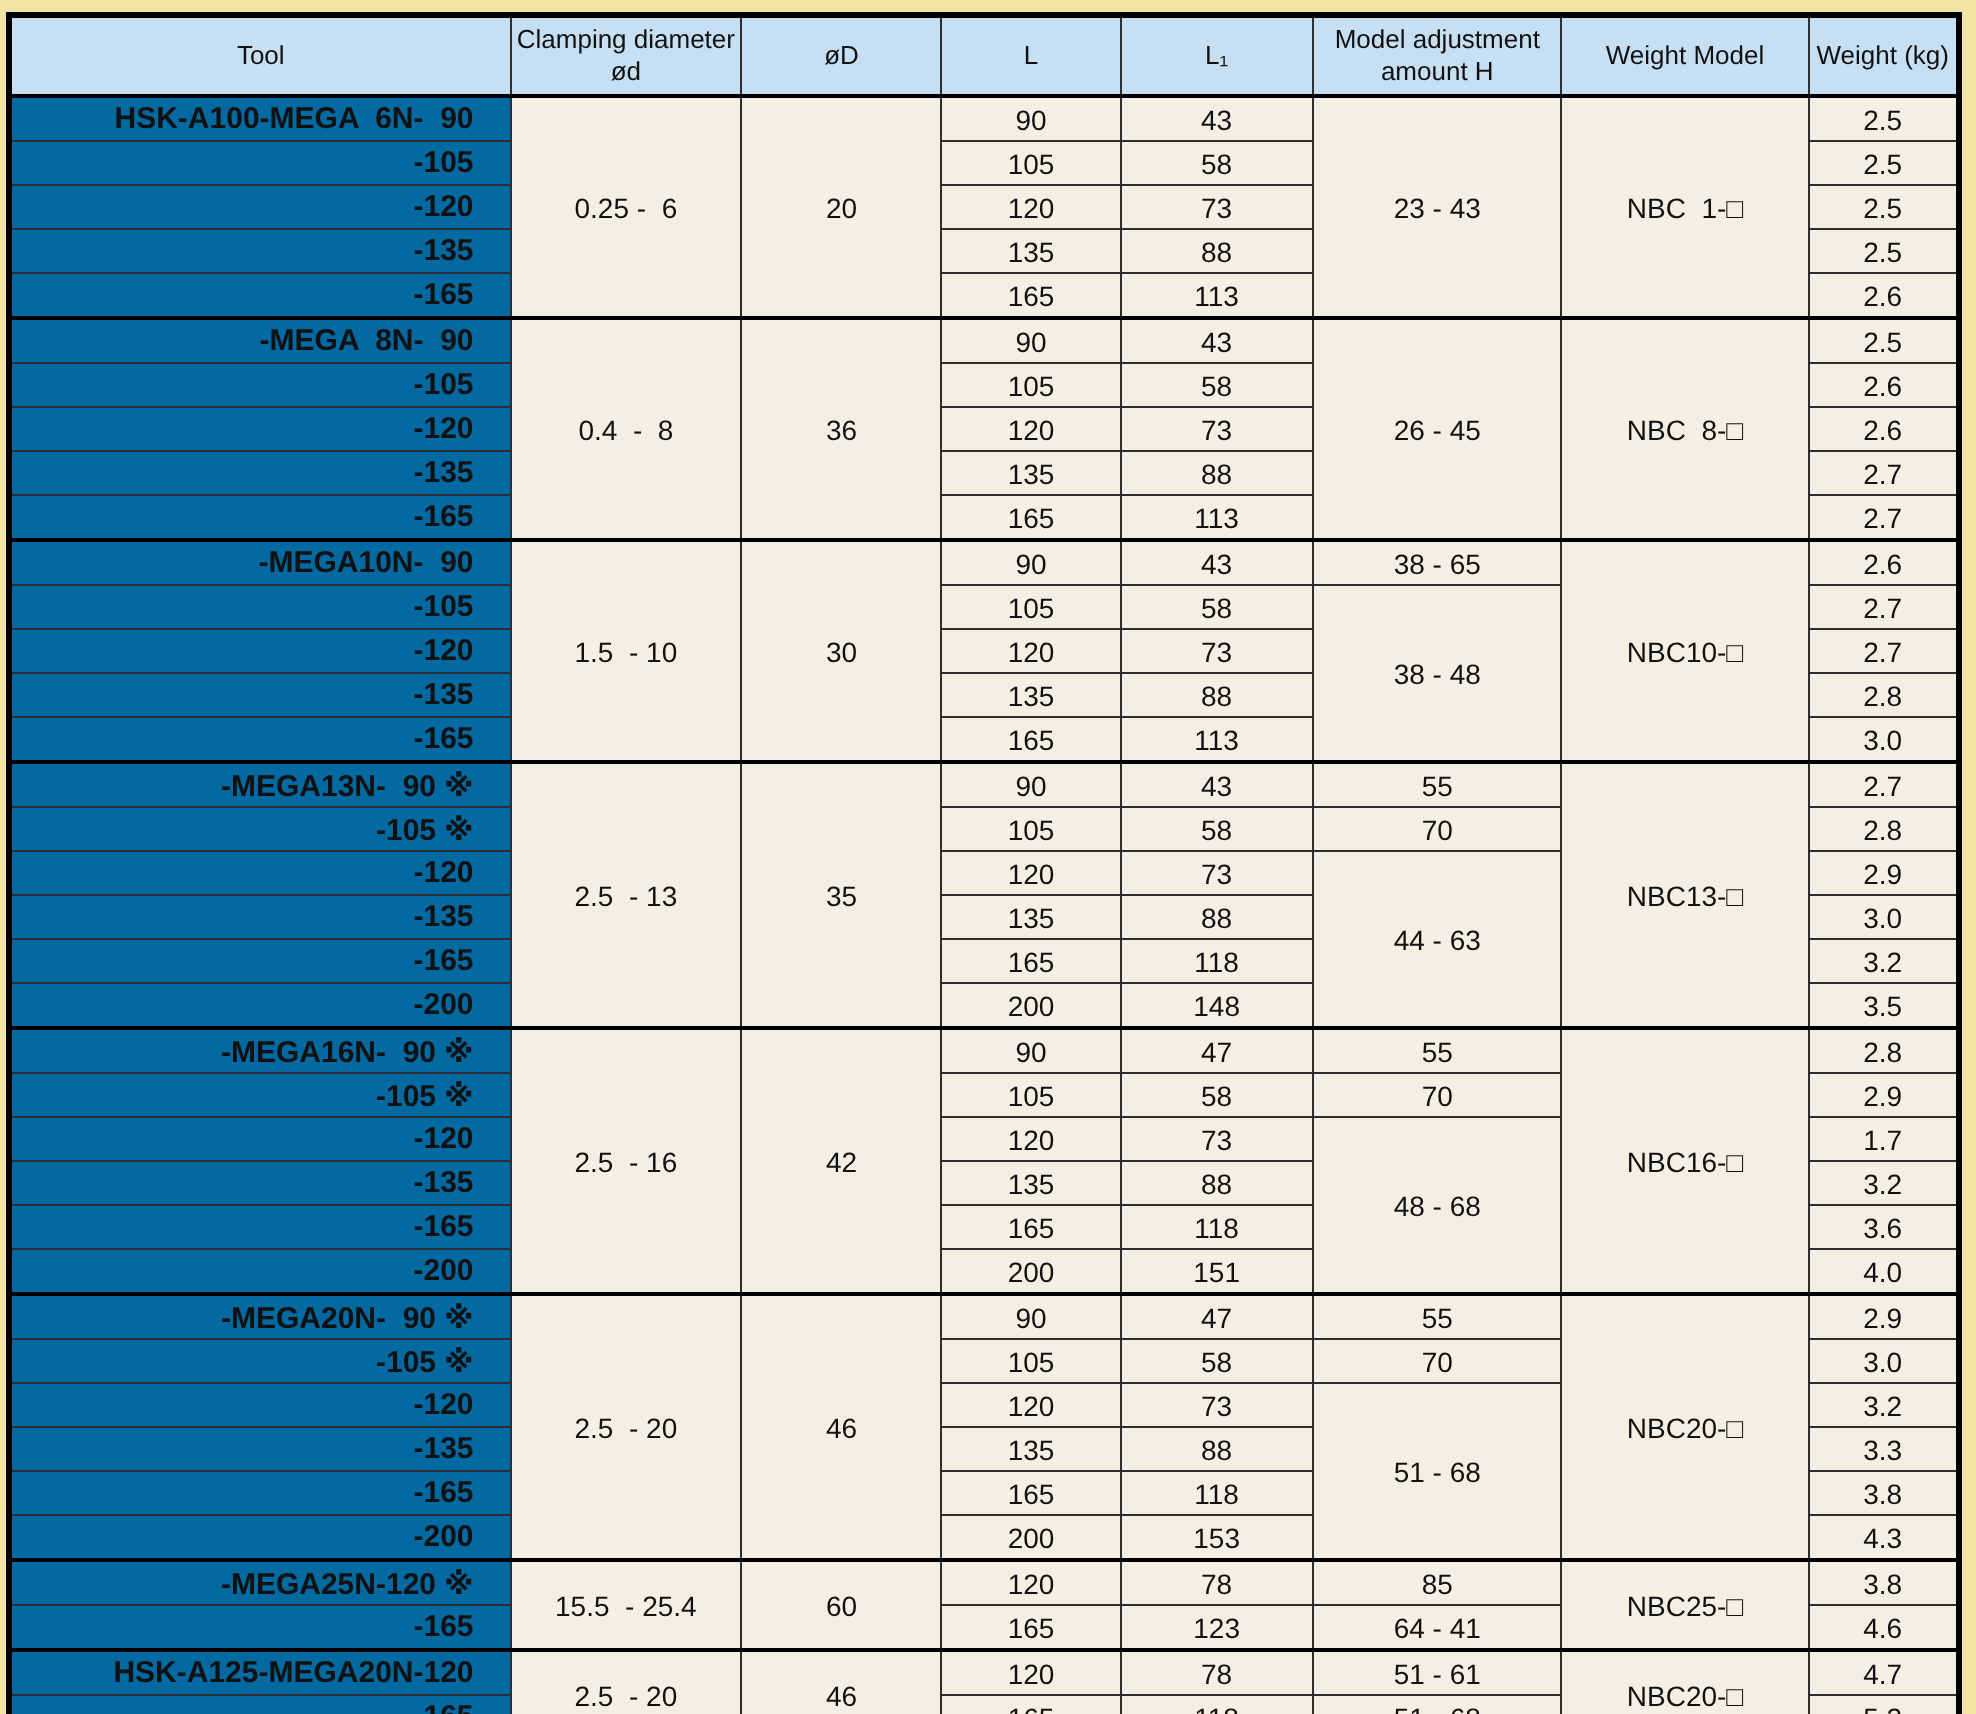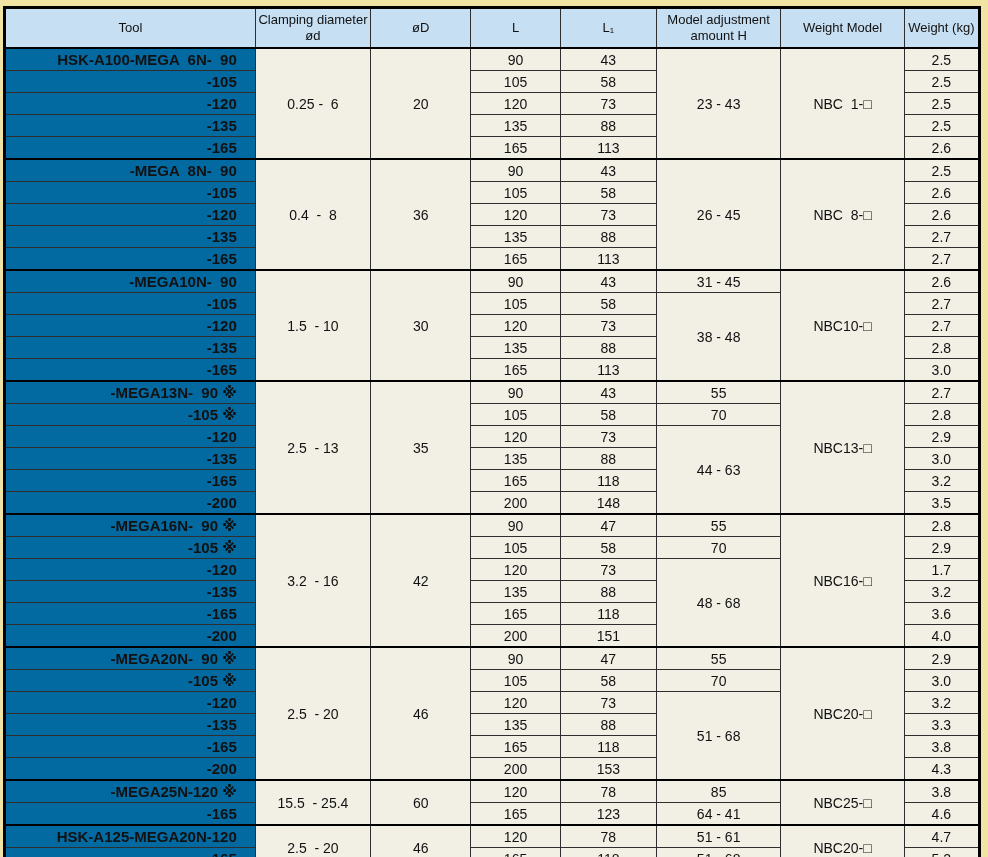--- a/index.html
+++ b/index.html
@@ -143,21 +143,21 @@
           <td class="">165</td>
           <td class="">113</td>
           <td class="">2.7</td>
         </tr>
         <tr class="group-start">
           <td class="model">-MEGA10N-  90</td>
           <td class="" rowspan="5">1.5  - 10</td>
           <td class="" rowspan="5">30</td>
           <td class="">90</td>
           <td class="">43</td>
-          <td class="">31 - 45</td>
+          <td class="">38 - 65</td>
           <td class="collet" rowspan="5">NBC10-□</td>
           <td class="">2.6</td>
         </tr>
         <tr>
           <td class="model">-105</td>
           <td class="">105</td>
           <td class="">58</td>
           <td class="" rowspan="4">38 - 48</td>
           <td class="">2.7</td>
         </tr>
@@ -216,21 +216,21 @@
           <td class="">3.2</td>
         </tr>
         <tr>
           <td class="model">-200</td>
           <td class="">200</td>
           <td class="">148</td>
           <td class="">3.5</td>
         </tr>
         <tr class="group-start">
           <td class="model">-MEGA16N-  90 ※</td>
-          <td class="" rowspan="6">3.2  - 16</td>
+          <td class="" rowspan="6">2.5  - 16</td>
           <td class="" rowspan="6">42</td>
           <td class="">90</td>
           <td class="">47</td>
           <td class="">55</td>
           <td class="collet" rowspan="6">NBC16-□</td>
           <td class="">2.8</td>
         </tr>
         <tr>
           <td class="model">-105 ※</td>
           <td class="">105</td>

